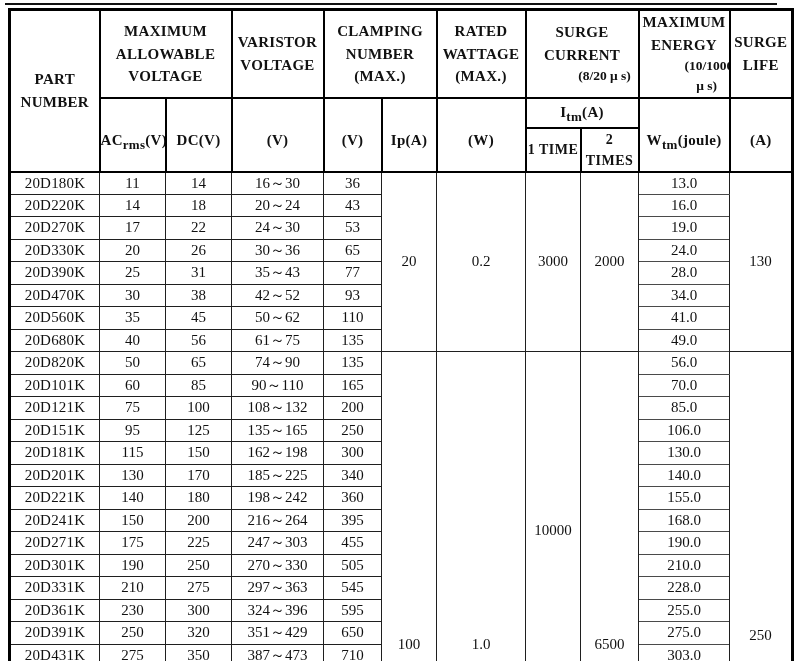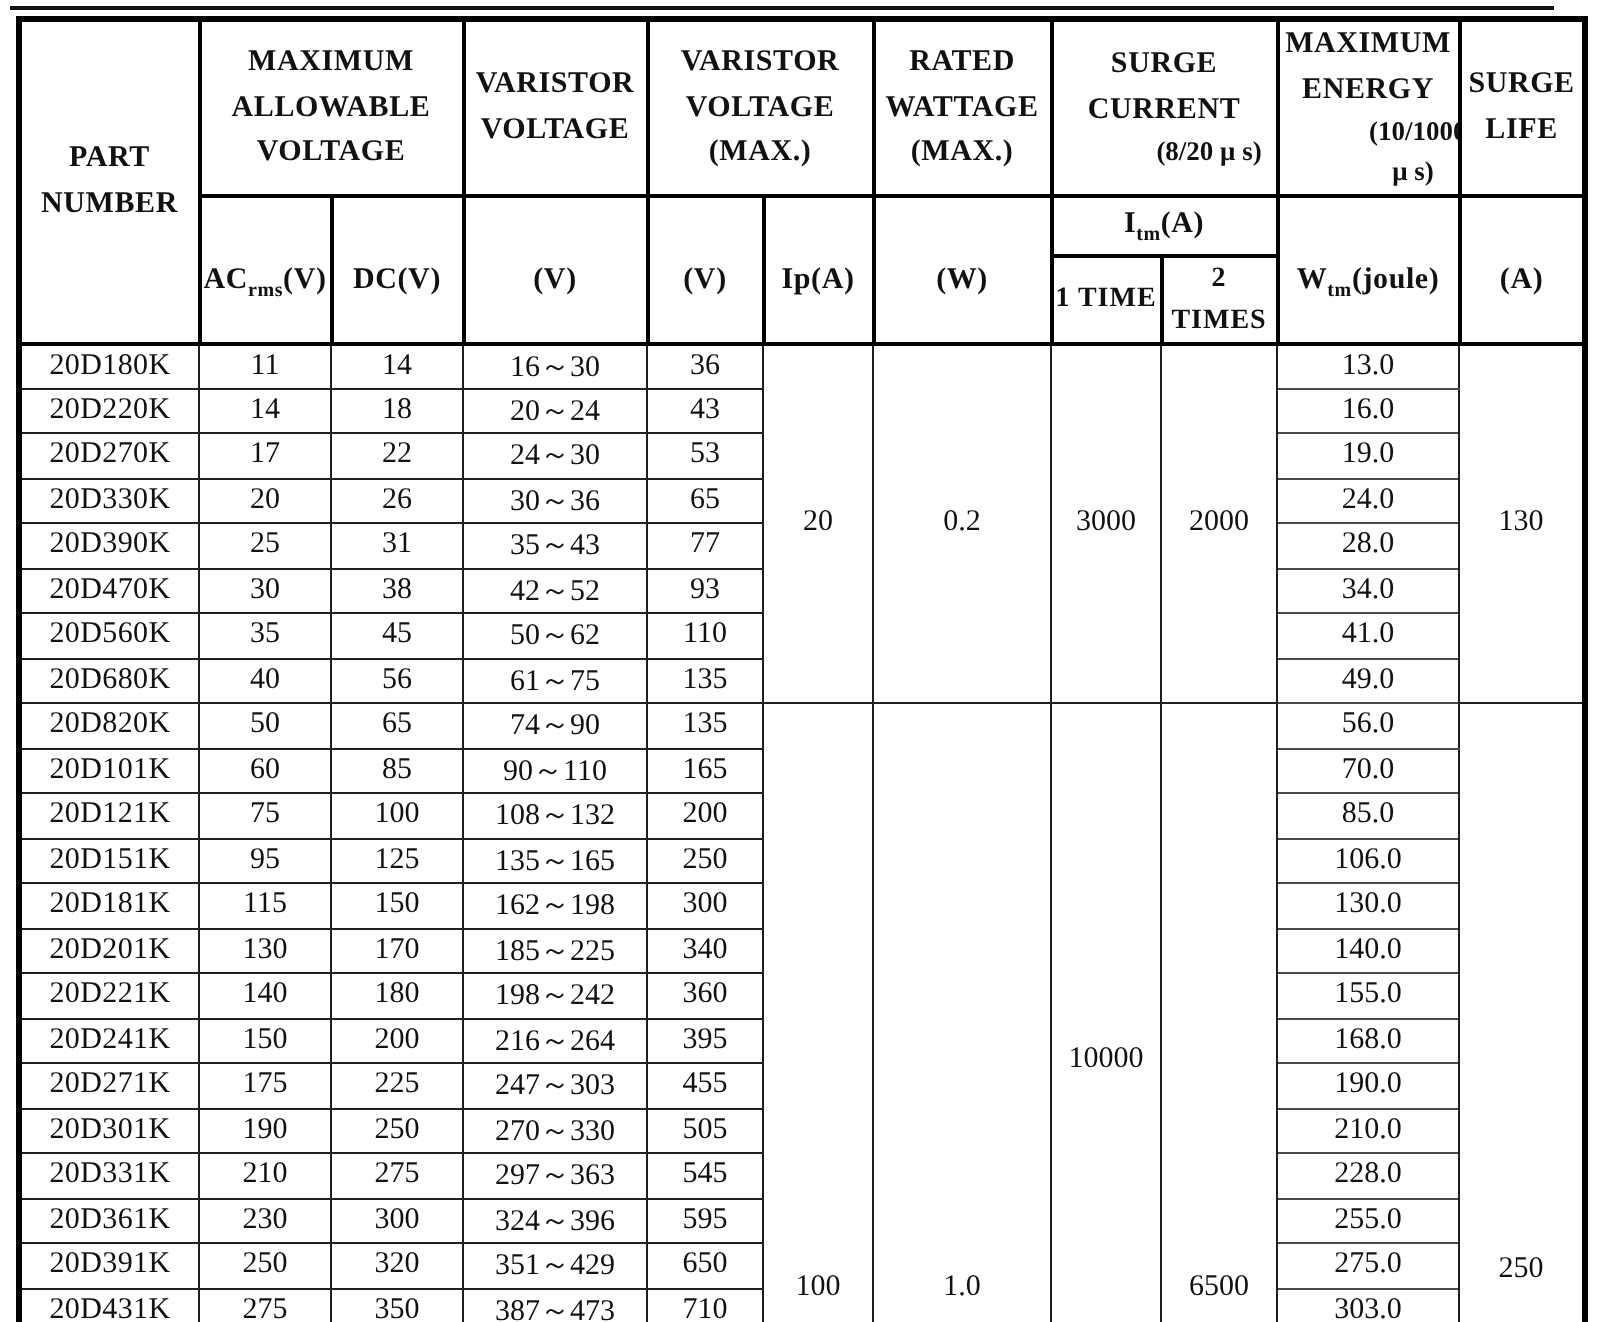--- a/index.html
+++ b/index.html
@@ -39,21 +39,21 @@
     font-size: 15px;
     line-height: 1.5;
     letter-spacing: 0.3px;
   }
   thead tr.h1 { height: 73px; }
   thead tr.h2 { height: 30px; }
   thead tr.h3 { height: 29px; }
   thead th.unit { padding-top: 12px; }
   thead th .subline { font-size: 13.5px; letter-spacing: 0; padding-left: 45px; }
   thead th.small { font-size: 14px; letter-spacing: 0.5px; }
-  thead sub { font-size: 10px; line-height: 0; font-family: Liberation Serif, serif; }
+  thead sub { font-size: 13px; line-height: 0; font-family: Liberation Serif, serif; }
   
   tbody tr { height: 22.5px; }
   tbody td {
     border: 1px solid #1f1f1f;
     font-size: 15px;
   }
   tbody td.part { font-weight: normal; letter-spacing: 0.2px; }
   tbody td.wtm { border-top-color: #4a4a4a; border-bottom-color: #4a4a4a; }
   tbody td.mc { font-size: 15px; }
   tbody td.g2 { position: relative; }
@@ -85,21 +85,21 @@
         <col style="width:55px">
         <col style="width:58px">
       <col style="width:91px">
         <col style="width:63px">
     </colgroup>
     <thead>
       <tr class="h1">
         <th rowspan="3">PART NUMBER</th>
         <th colspan="2">MAXIMUM ALLOWABLE VOLTAGE</th>
         <th>VARISTOR VOLTAGE</th>
-        <th colspan="2">VARISTOR VOLTAGE (MAX.)</th>
+        <th colspan="2">CLAMPING NUMBER (MAX.)</th>
         <th>RATED WATTAGE (MAX.)</th>
         <th colspan="2">
           <div>SURGE CURRENT</div>
           <div class="subline">(8/20 μ s)</div>
         </th>
         <th>
           <div>MAXIMUM ENERGY</div>
           <div class="subline">(10/1000 μ s)</div>
         </th>
         <th>SURGE LIFE</th>

